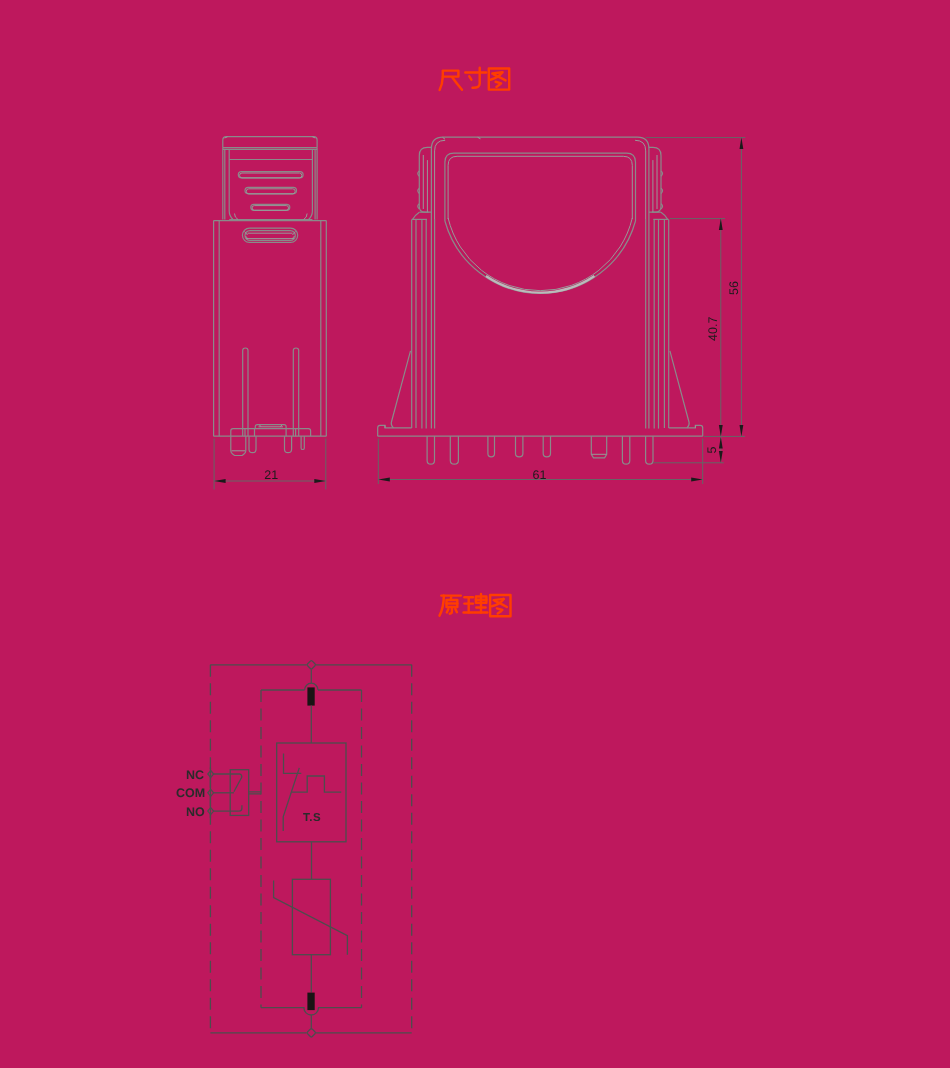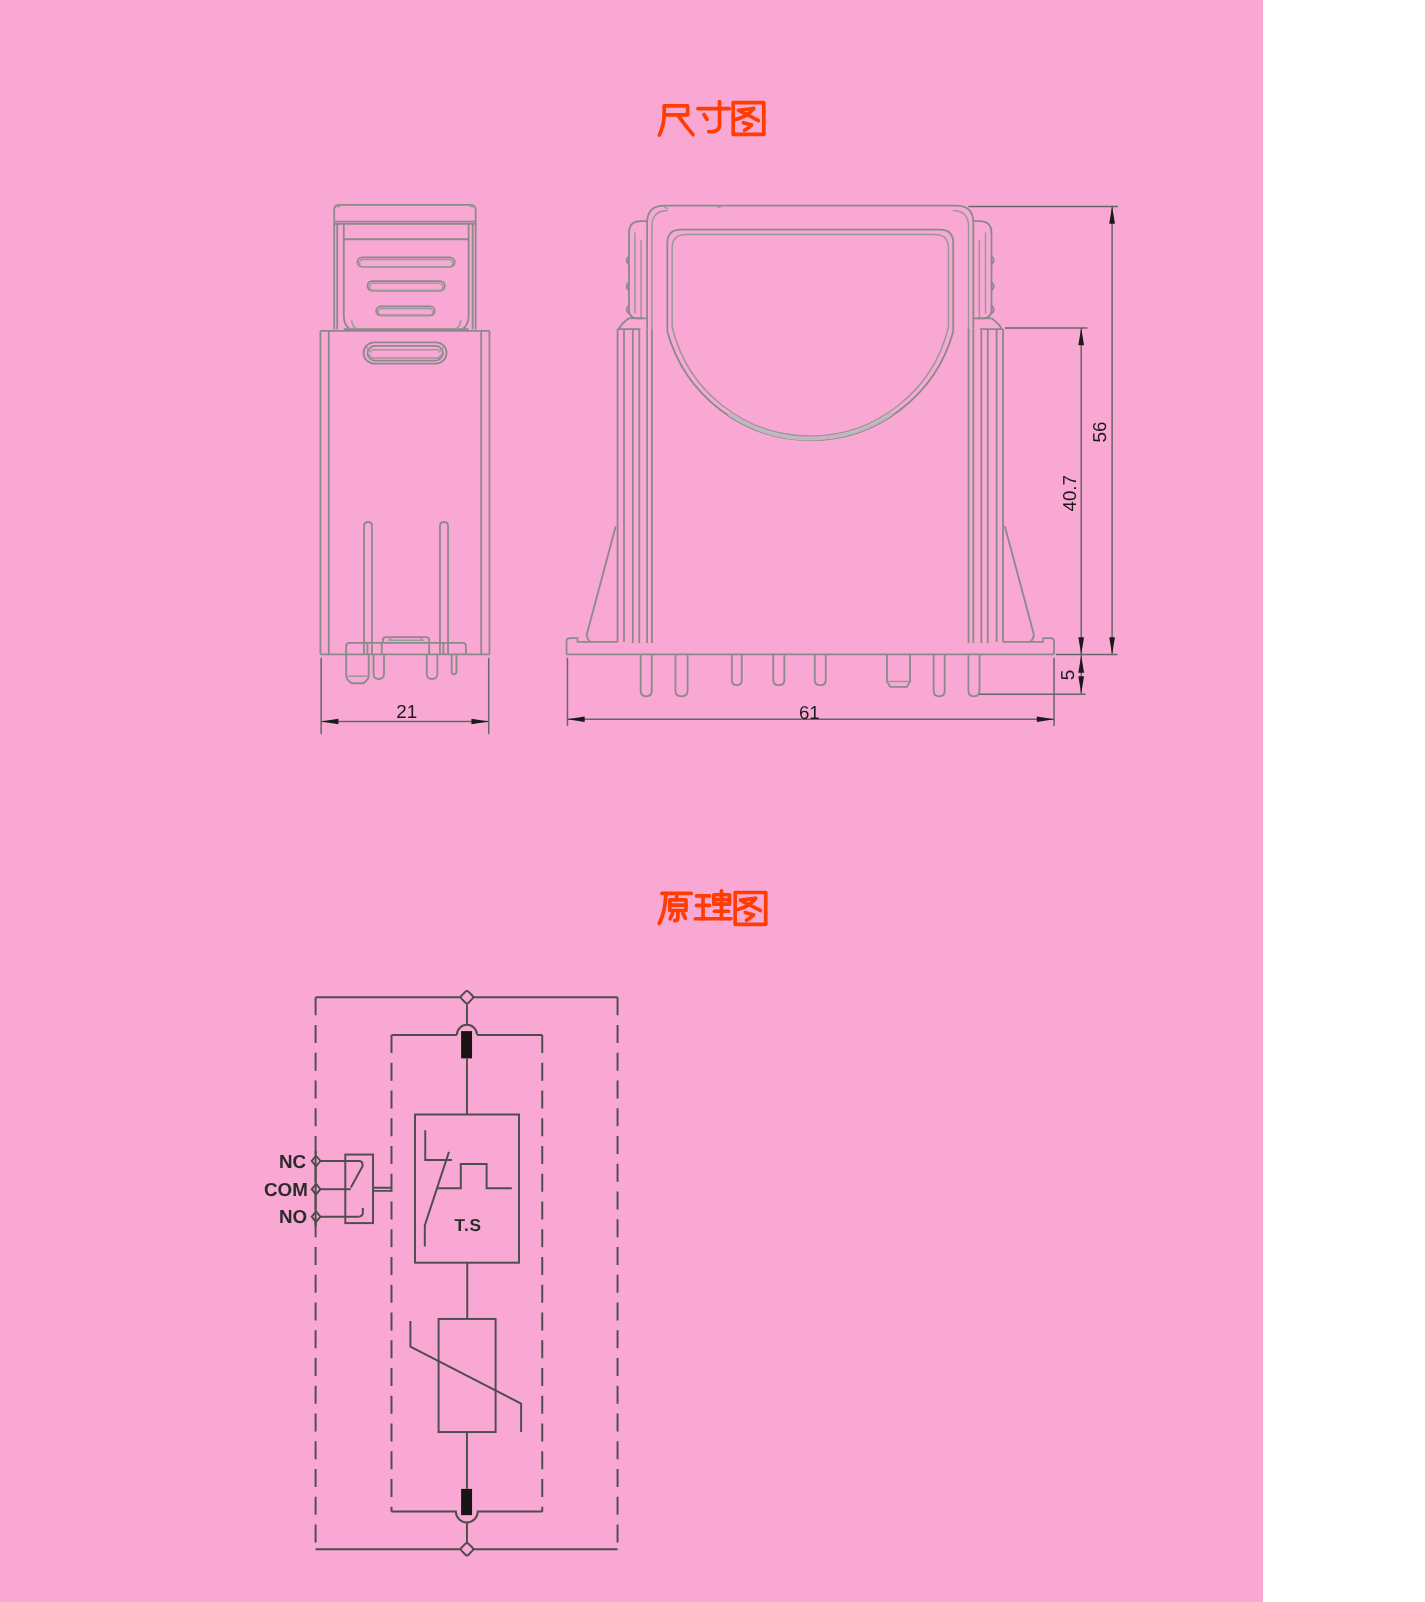--- a/index.html
+++ b/index.html
@@ -1,16 +1,16 @@
 <!DOCTYPE html>
 <html><head>
 <meta charset="utf-8">
 <style>
 html,body{margin:0;padding:0;background:#ffffff;}
-#page{position:relative;width:842px;height:1068px;background:#f9a8d4;overflow:hidden;will-change:transform;
+#page{position:relative;width:950px;height:1068px;background:#be185d;overflow:hidden;will-change:transform;
 font-family:"Liberation Sans", sans-serif;}
 svg{position:absolute;left:0;top:0;}
 .ol{stroke:#8a8a8a;stroke-width:1.2;fill:none;}
 .ol2{stroke:#999;stroke-width:1;fill:none;}
 .dim{stroke:#666;stroke-width:1;fill:none;}
 .arr{fill:#1a1a1a;stroke:none;}
 .dtx{fill:#1c1c1c;font-size:12.5px;font-family:"Liberation Sans",sans-serif;}
 .sc{stroke:#4d4d4d;stroke-width:1.3;fill:none;}
 .scd{stroke:#4d4d4d;stroke-width:1.3;fill:none;stroke-dasharray:12 6.5;}
 .stx{fill:#2b2b2b;font-size:12.5px;font-weight:bold;font-family:"Liberation Sans",sans-serif;}

